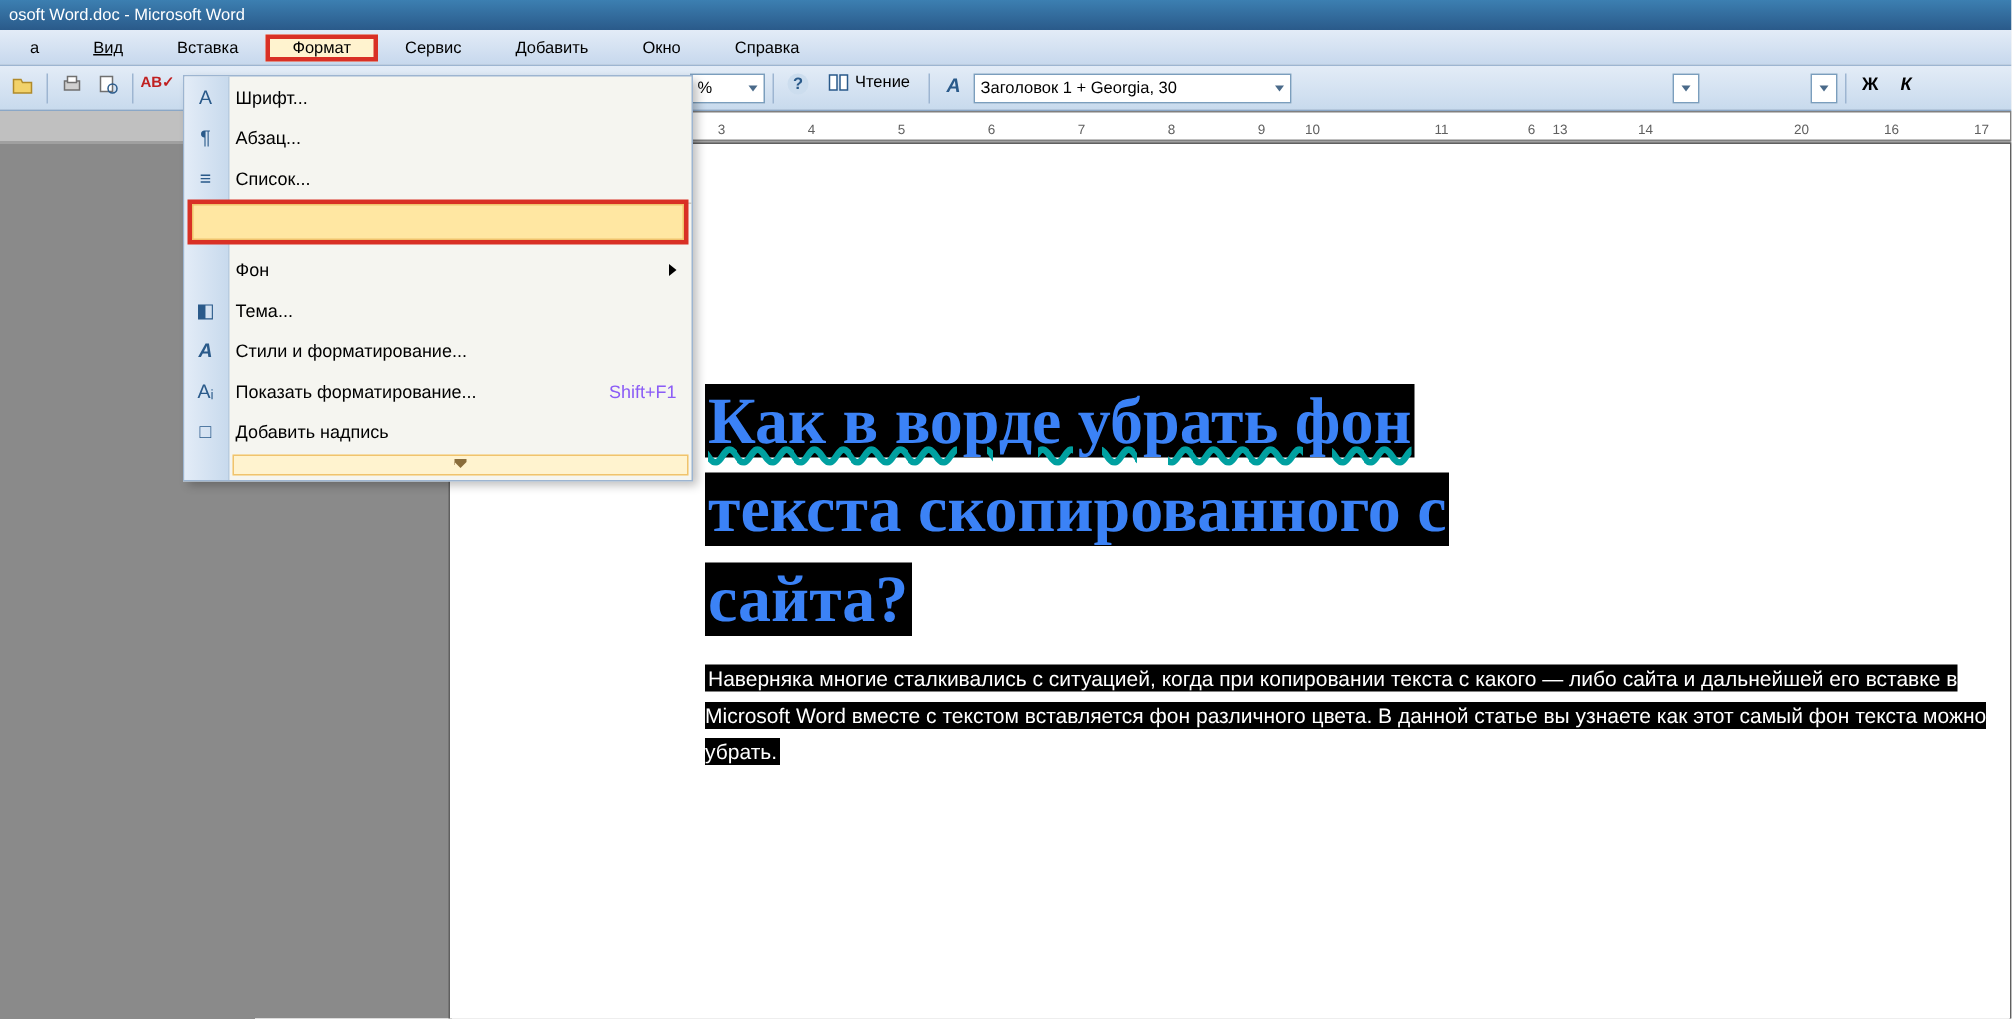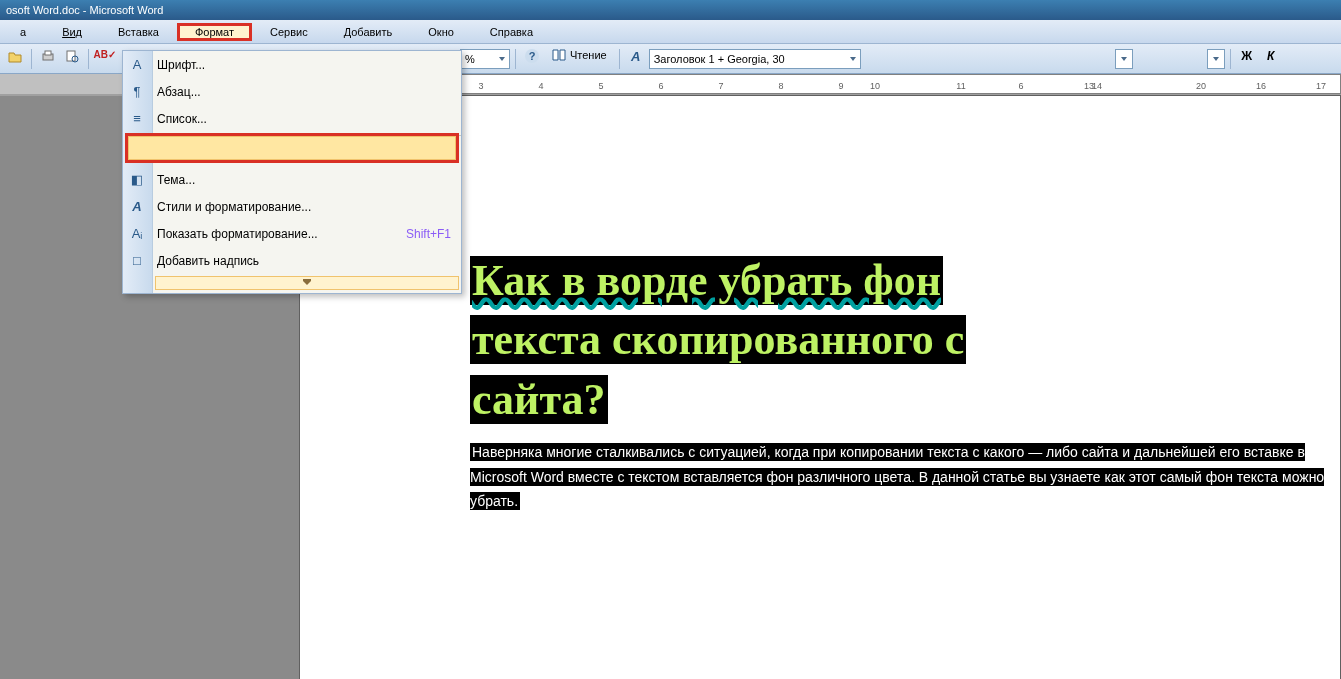--- a/index.html
+++ b/index.html
@@ -203,21 +203,21 @@
     background: #000;
     color: #fff;
   }
   .doc-title {
     font-family: Georgia, "Times New Roman", serif;
     font-weight: bold;
     font-size: 44px;
     line-height: 1.35;
     padding: 5px 10px 5px 10px;
   }
-  .doc-title .sel { background: #000; color: #bef264; padding: 0 2px; }
+  .doc-title .sel { background: #000; color: #3b82f6; padding: 0 2px; }
   .doc-para {
     font-family: Arial, sans-serif;
     font-size: 14px;
     line-height: 1.75;
     padding: 6px 10px 18px 10px;
   }
   .blinkline { text-decoration: underline; text-decoration-color: #00a0a0; text-decoration-style: wavy; }
   .title-wrap { padding-left: 160px; }
   .para-wrap { padding-left: 160px; }
   .ruler-left-gray{
@@ -313,21 +313,21 @@
       <span class="ruler-tick" style="left: 180px;">3</span>
       <span class="ruler-tick" style="left: 240px;">4</span>
       <span class="ruler-tick" style="left: 300px;">5</span>
       <span class="ruler-tick" style="left: 360px;">6</span>
       <span class="ruler-tick" style="left: 420px;">7</span>
       <span class="ruler-tick" style="left: 480px;">8</span>
       <span class="ruler-tick" style="left: 540px;">9</span>
       <span class="ruler-tick" style="left: 574px;">10</span>
       <span class="ruler-tick" style="left: 660px;">11</span>
       <span class="ruler-tick" style="left: 720px;">6</span>
-      <span class="ruler-tick" style="left: 788px;">13</span>
+      <span class="ruler-tick" style="left: 739px;">13</span>
       <span class="ruler-tick" style="left: 796px; margin-top: 12px;">14</span>
       <span class="ruler-tick" style="left: 900px;">20</span>
       <span class="ruler-tick" style="left: 960px;">16</span>
       <span class="ruler-tick" style="left: 1020px;">17</span>
     </div>
 </div>
 
 <div class="workspace">
   <div class="page">
     <div class="doc-block">
@@ -364,20 +364,24 @@
   <div class="dd-item">
     <span class="dd-icon">≡</span>
     <span>Список...</span>
   </div>
   <div class="dd-sep"></div>
   <div class="dd-item disabled">
     <span class="dd-icon">⇅</span>
     <span>Направление вместе...</span>
   </div>
   <div class="dd-item">
+    <span>Фон</span>
+    <span class="sub-arrow"></span>
+  </div>
+  <div class="dd-item">
     <span class="dd-icon">◧</span>
     <span>Тема...</span>
   </div>
   <div class="dd-item">
     <span class="dd-icon" style="color:#2a5a8a;font-style:italic;font-weight:bold">A</span>
     <span>Стили и форматирование...</span>
   </div>
   <div class="dd-item">
     <span class="dd-icon">Aᵢ</span>
     <span>Показать форматирование...</span>

